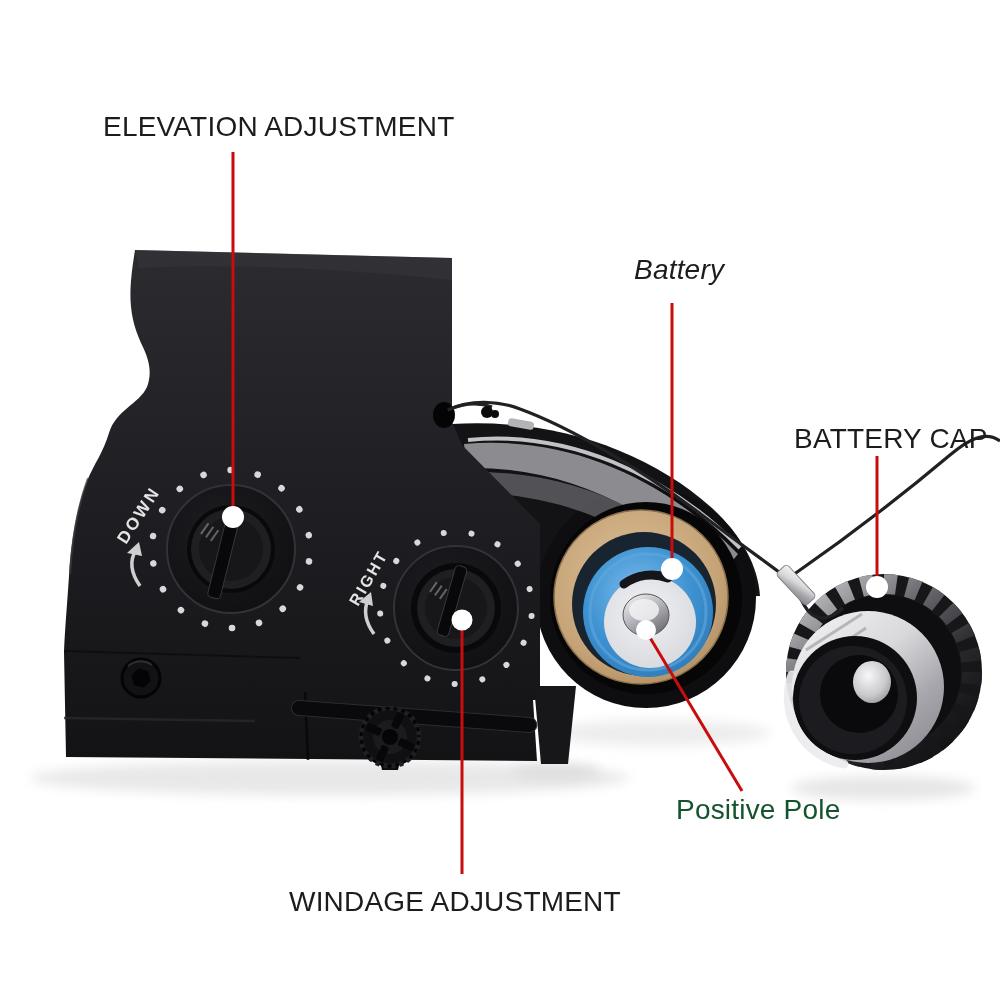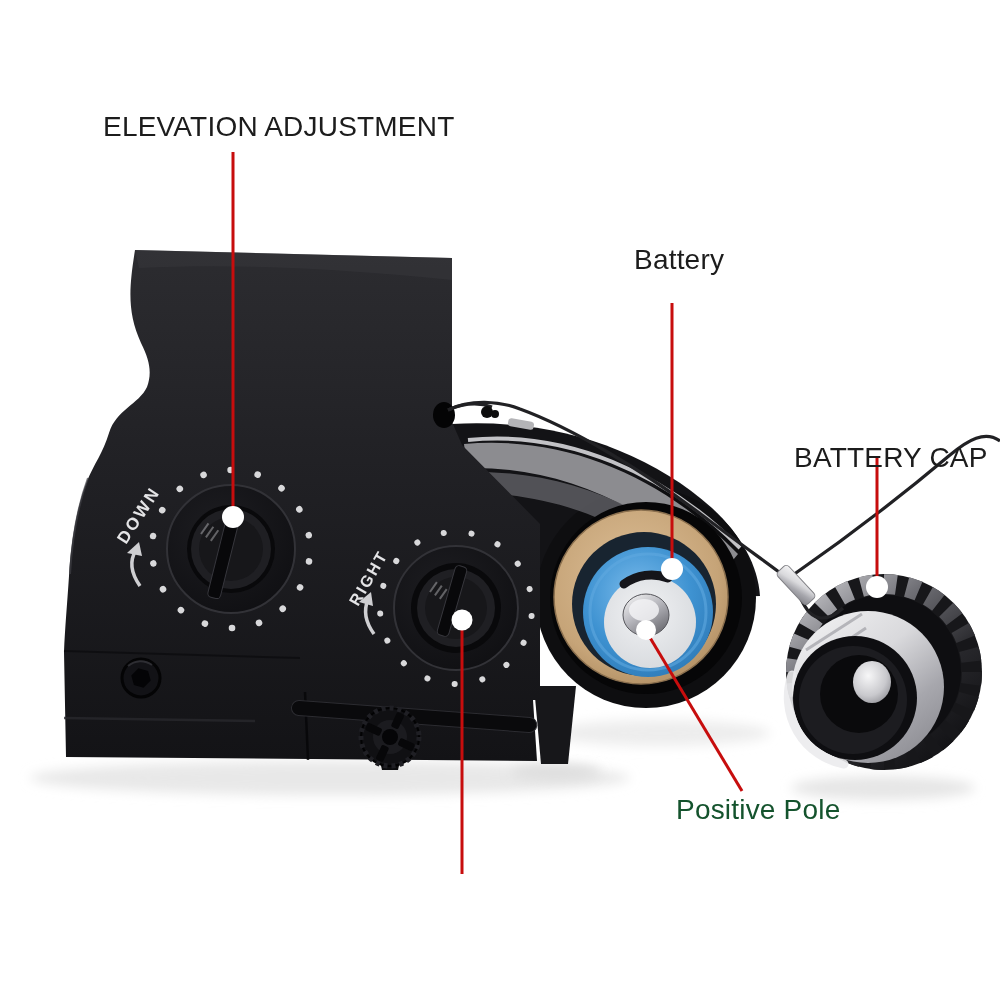--- a/index.html
+++ b/index.html
@@ -7,22 +7,22 @@
     position:relative;width:1000px;height:1000px;background:#ffffff;overflow:hidden;
     font-family:"Liberation Sans", sans-serif;
   }
   #art{position:absolute;left:0;top:0;}
   .callout-label{
     position:absolute;color:#1c1c1c;font-size:28px;line-height:1.1;
     letter-spacing:0.2px;white-space:nowrap;user-select:none;
   }
   .callout-label.red{color:#14532d;}
   #label-elevation{left:103px;top:112px;}
-  #label-battery{left:634px;top:245px;}
-  #label-battery-cap{left:794px;top:424px;margin-top:19px;}
+  #label-battery{left:634px;top:255px;font-style:italic;}
+  #label-battery-cap{left:794px;top:424px;}
   #label-positive-pole{left:676px;top:795px;}
   #label-windage{left:289px;top:887px;}
 </style>
 </head>
 <body>
 
 <div id="stage">
 
   <svg id="art" width="1000" height="1000" viewBox="0 0 1000 1000">
     <defs>
@@ -211,13 +211,14 @@
       <circle cx="877" cy="587" r="11"></circle>
       <circle cx="462" cy="620" r="10.5"></circle>
       <circle cx="646" cy="630" r="10"></circle>
     </g>
   </svg>
 
   <div class="callout-label" id="label-elevation">ELEVATION ADJUSTMENT</div>
   <div class="callout-label" id="label-battery">Battery</div>
   <div class="callout-label" id="label-battery-cap">BATTERY CAP</div>
   <div class="callout-label red" id="label-positive-pole">Positive Pole</div>
+  <div class="callout-label" id="label-windage">WINDAGE ADJUSTMENT</div>
 </div>
 
 </body></html>

